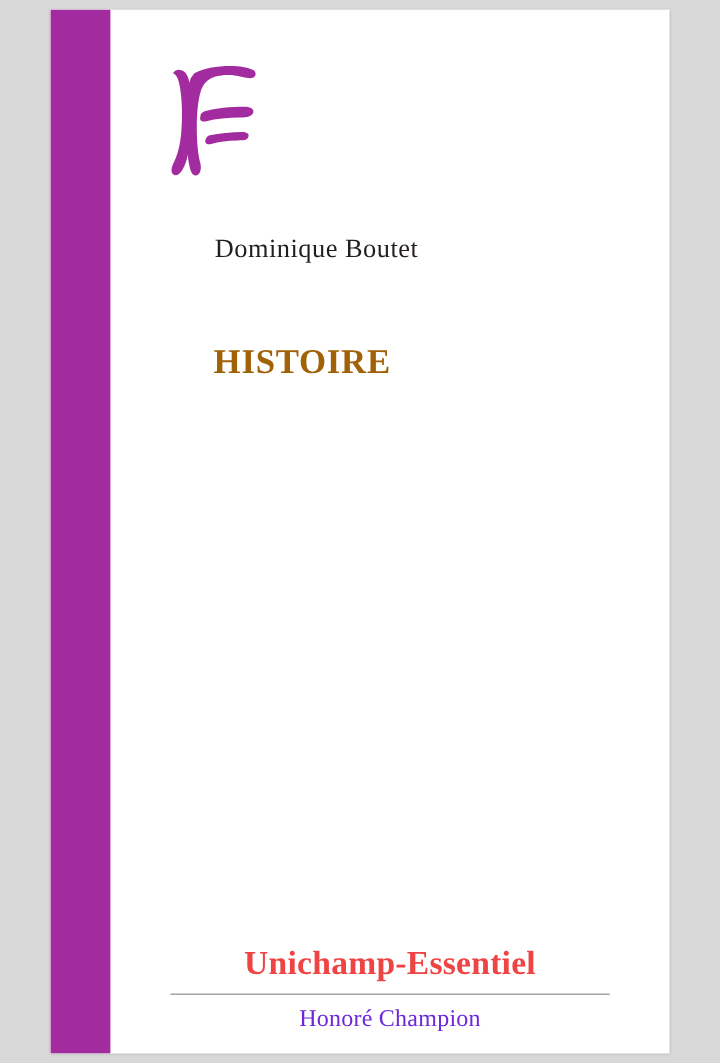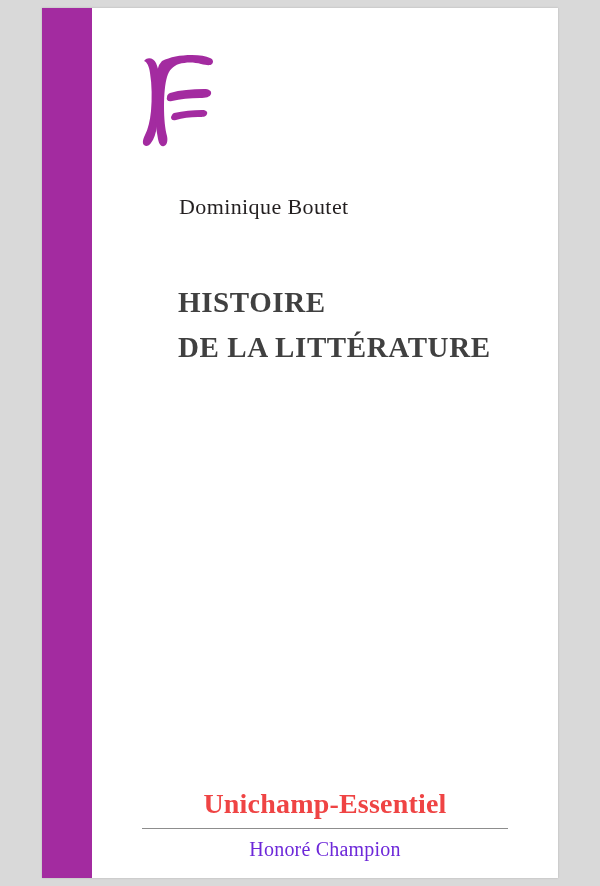--- a/index.html
+++ b/index.html
@@ -68,21 +68,21 @@
     color: #231f20;
     letter-spacing: 0.4px;
     font-family: "Liberation Serif", serif;
   }
 
   .book-title {
     position: absolute;
     left: 86px;
     top: 272px;
     width: 400px;
-    color: #404040;
+    color: #a16207;
     font-family: "Liberation Serif", serif;
     font-weight: bold;
     font-size: 29px;
     line-height: 45px;
     letter-spacing: 0.6px;
   }
   .book-title .title-line {
     display: block;
     white-space: nowrap;
   }
@@ -134,21 +134,20 @@
           <path d="M30 40 C40 37 52 36 64 36 C69 36 72 38 71 41 C70 44 66 45 60 45 C50 45 40 46 32 48 C28 49 26 47 27 44 C27 42 28 41 30 40 Z"></path>
           <path d="M34 60 C43 58 53 57 62 57 C66 57 68 59 67 61 C66 64 63 64 58 64 C50 64 42 65 36 67 C32 68 31 66 31 64 C32 62 32 61 34 60 Z"></path>
         </g>
       </svg>
     </div>
 
     <div class="author-name">Dominique Boutet</div>
 
     <div class="book-title">
       <span class="title-line">HISTOIRE</span>
-      <span class="title-line">DE LA LITTÉRATURE</span>
     </div>
 
     <div class="collection-block">
       <div class="collection-name">Unichamp-Essentiel</div>
       <div class="divider-rule"></div>
       <div class="publisher-name">Honoré Champion</div>
     </div>
 
   </div>
 </div>

